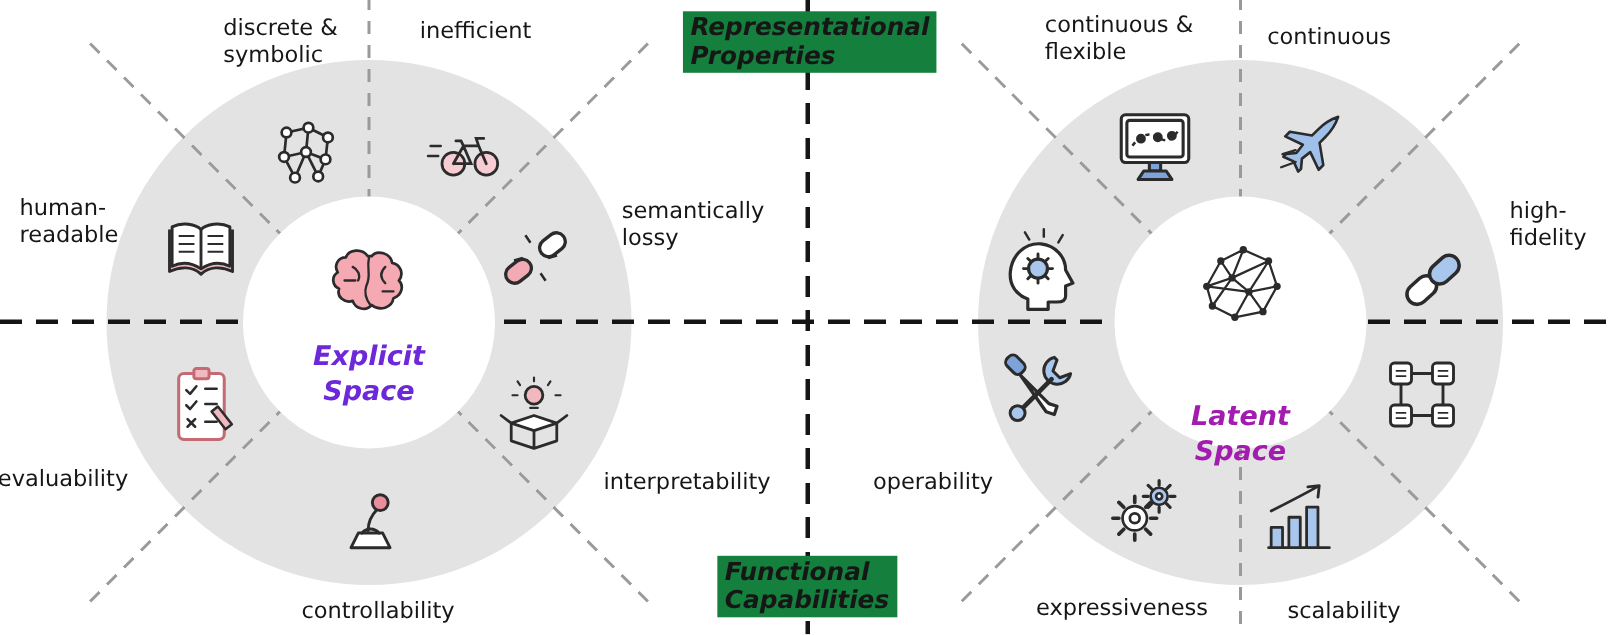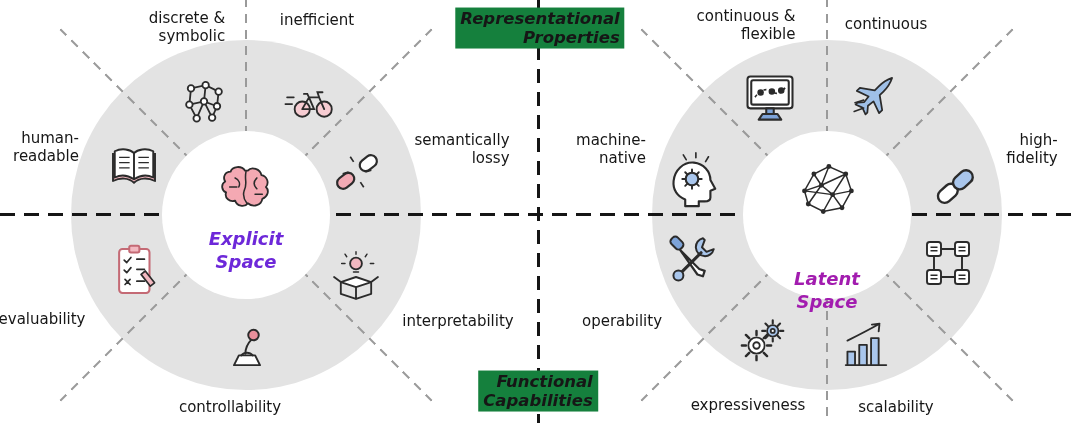--- a/index.html
+++ b/index.html
@@ -14,21 +14,21 @@
     background:repeating-linear-gradient(180deg,#151515 0 14px,transparent 14px 23px);}
   
   .wheel{position:absolute;width:350px;height:350px;}
   .ring{position:absolute;inset:0;border-radius:50%;background:#e3e3e3;z-index:0;}
   .inner{position:absolute;left:91px;top:91px;width:168px;height:168px;border-radius:50%;background:#ffffff;z-index:2;}
   .spoke{position:absolute;left:174px;width:2px;transform-origin:50% 100%;z-index:1;
     background:repeating-linear-gradient(180deg,#9a9a9a 0 9px,transparent 9px 16px);}
   .sp-v{top:-42px;height:217px;}
   .sp-d{top:-88px;height:263px;}
   
-  .lbl{position:absolute;transform:translate(-50%,-50%);text-align:right;font-size:15px;
+  .lbl{position:absolute;transform:translate(-50%,-50%);text-align:left;font-size:15px;
     line-height:1.18;white-space:pre-line;z-index:4;}
   .hdr{font-weight:bold;font-style:italic;font-size:16.5px;background:#15803d;padding:1px 5px;}
   .ctr-title{position:absolute;transform:translate(-50%,-50%);text-align:center;z-index:3;
     font-weight:bold;font-style:italic;font-size:18px;line-height:1.3;white-space:pre-line;}
   .pink{color:#6d28d9;}
   .blue{color:#a21caf;margin-top:36px;}
   .icon{position:absolute;transform:translate(-50%,-50%);z-index:3;line-height:0;}
 </style>
 </head>
 <body>
@@ -139,21 +139,21 @@
 
   <div class="lbl" style="left:187px;top:28px">discrete &amp;
 symbolic</div>
   <div class="lbl" style="left:317px;top:21px">inefficient</div>
   <div class="lbl" style="left:462px;top:150px">semantically
 lossy</div>
   <div class="lbl" style="left:46px;top:148px">human-
 readable</div>
   <div class="lbl" style="left:42px;top:320px">evaluability</div>
   <div class="lbl" style="left:458px;top:322px">interpretability</div>
-  <div class="lbl" style="left:230px;top:408px">controllability</div>
+  <div class="lbl" style="left:252px;top:408px">controllability</div>
 
   <div class="wheel" style="left:652px;top:40px">
     <div class="ring"></div>
     <div class="spoke sp-v" style="transform:rotate(0deg)"></div>
     <div class="spoke sp-v" style="transform:rotate(180deg)"></div>
     <div class="spoke sp-d" style="transform:rotate(-45deg)"></div>
     <div class="spoke sp-d" style="transform:rotate(45deg)"></div>
     <div class="spoke sp-d" style="transform:rotate(-135deg)"></div>
     <div class="spoke sp-d" style="transform:rotate(135deg)"></div>
     <div class="inner"></div>
@@ -257,21 +257,19 @@
         <rect x="8" y="40" width="16" height="16" rx="3" fill="#fff"></rect>
         <rect x="40" y="40" width="16" height="16" rx="3" fill="#fff"></rect>
         <path d="M12 14 h8 M12 18 h8 M44 14 h8 M44 18 h8 M12 46 h8 M12 50 h8 M44 46 h8 M44 50 h8" stroke-width="1.5"></path>
       </svg>
     </div>
   </div>
 
   <div class="lbl" style="left:746px;top:26px">continuous &amp;
 flexible</div>
   <div class="lbl" style="left:886px;top:25px">continuous</div>
-  <div class="lbl" style="left:611px;top:150px">machine-
-native</div>
   <div class="lbl" style="left:1032px;top:150px">high-
 fidelity</div>
   <div class="lbl" style="left:622px;top:322px">operability</div>
   <div class="lbl" style="left:748px;top:406px">expressiveness</div>
   <div class="lbl" style="left:896px;top:408px">scalability</div>
 
 </div>
 
 </body></html>

